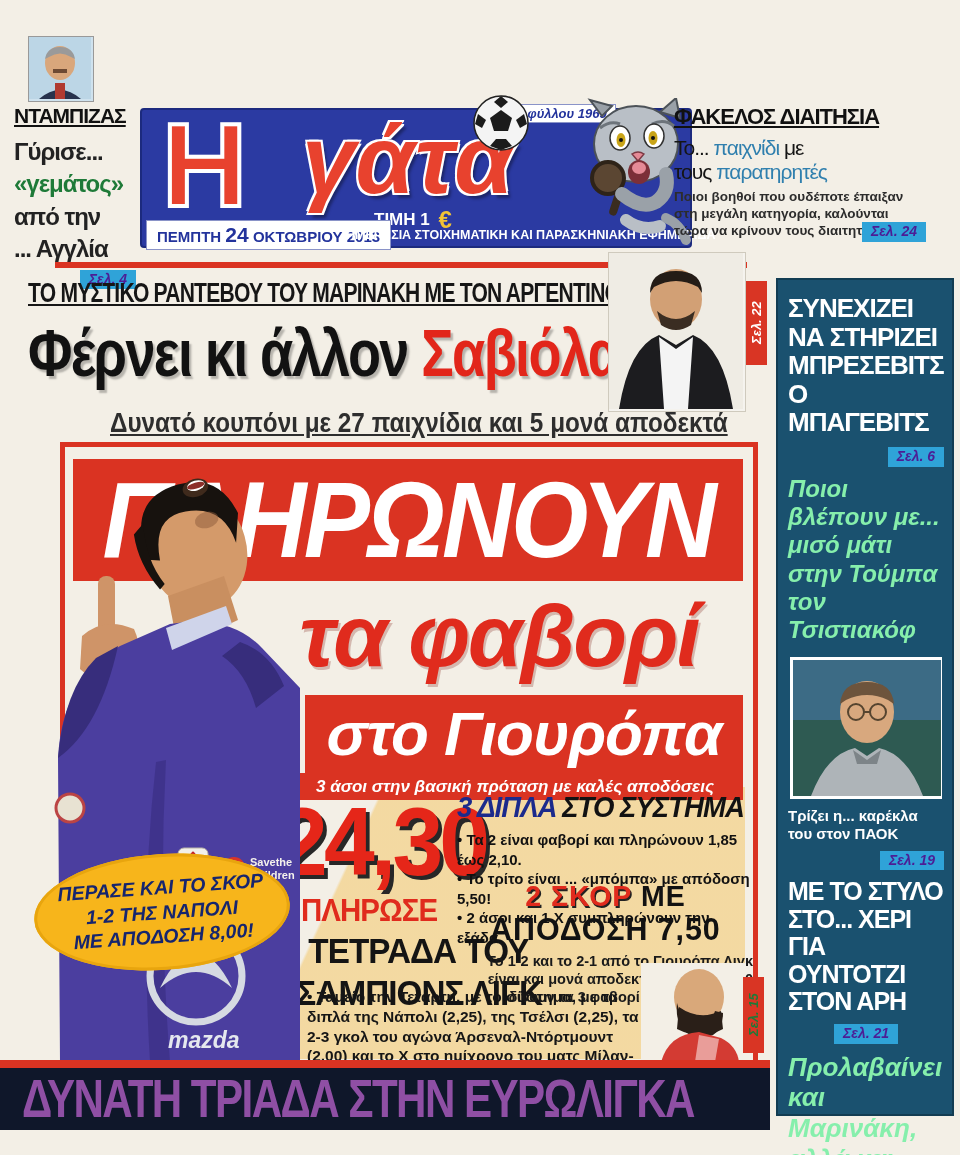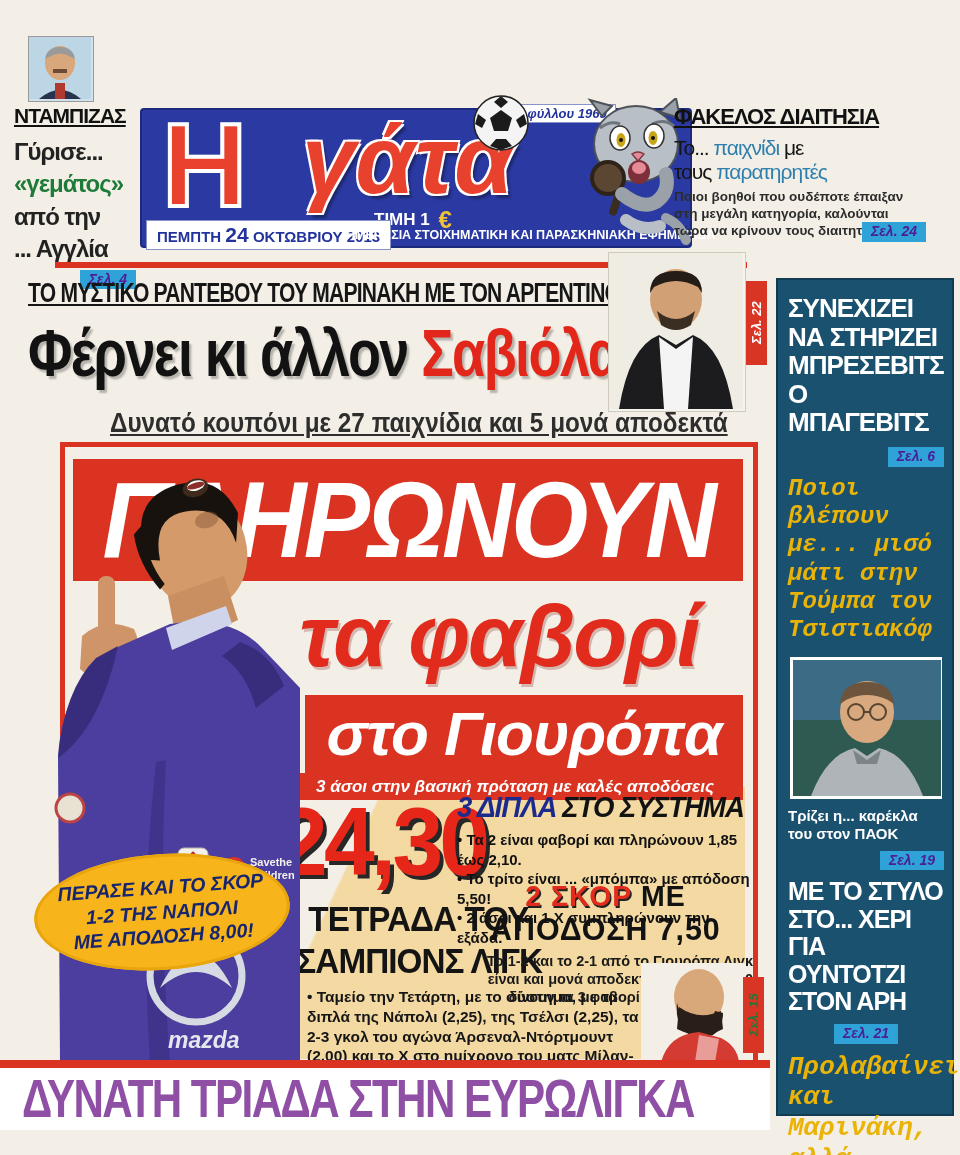--- a/index.html
+++ b/index.html
@@ -18,21 +18,21 @@
   .banner-line{font-weight:900;letter-spacing:-1px;}
   
   .masthead{background:#2b3aa2;border:2px solid #1c2a7e;border-radius:4px;}
   .eta{color:#e8422e;font-weight:900;-webkit-text-stroke:4px #fff;text-stroke:4px #fff;
        text-shadow:0 0 0 #fff;}
   .script{font-style:italic;font-weight:900;}
   .datebox{background:#fff;border:1px solid #8a93c8;color:#23339c;font-weight:bold;}
   
   .sidebar{background:#1a516f;box-shadow:inset 0 0 0 2px #123c52;}
   .sb-head{color:#fff;font-weight:900;font-size:26px;line-height:1.1;letter-spacing:-1px;}
-  .sb-ital{color:#eab308;font-weight:bold;font-style:italic;font-size:24px;line-height:1.18;font-family:Liberation Mono, monospace;}
+  .sb-ital{color:#86efac;font-weight:bold;font-style:italic;font-size:24px;line-height:1.18;}
   .sb-cap{color:#fff;font-weight:bold;font-size:15px;line-height:1.2;}
   
   .redband{background:#da3322;}
   .bullets div{font-size:15px;font-weight:bold;color:#111;line-height:1.3;}
   .oval{background:#f7b51b;border-radius:50%;box-shadow:0 0 0 3px #e8a50e inset;
         display:flex;flex-direction:column;align-items:center;justify-content:center;
         transform:rotate(-4deg);}
   .oval div{color:#16256e;font-weight:900;font-style:italic;font-size:19.5px;line-height:1.25;}
 </style>
 </head>
@@ -209,20 +209,23 @@
       <span class="script" style="font-size:62px;color:#fff;line-height:78px;letter-spacing:-1px;">στο Γιουρόπα</span>
     </div>
 
     <div class="abs redband" style="left:222px;top:326px;width:456px;height:27px;text-align:center;">
       <span style="font-size:17px;font-weight:bold;font-style:italic;color:#fff;line-height:27px;">3 άσοι στην βασική πρόταση με καλές αποδόσεις</span>
     </div>
 
     <div class="abs" style="left:212px;top:340px;">
       <span class="cond" style="font-size:96px;font-weight:900;color:#e52619;letter-spacing:-4px;transform:scaleX(0.95);
             text-shadow:4px 4px 0 #272727;">24,30</span>
+      <div style="margin-top:-4px;">
+        <span class="cond" style="font-size:31px;font-weight:900;color:#e02b1d;letter-spacing:-1px;transform:scaleX(0.95);margin-left:24px;">ΠΛΗΡΩΣΕ</span>
+      </div>
       <div style="margin-top:2px;">
         <span class="cond" style="font-size:35px;font-weight:900;color:#141414;letter-spacing:-1px;transform:scaleX(0.95);">Η ΤΕΤΡΑΔΑ ΤΟΥ</span>
       </div>
       <div style="margin-top:2px;">
         <span class="cond" style="font-size:35px;font-weight:900;color:#141414;letter-spacing:-1px;transform:scaleX(0.95);">ΤΣΑΜΠΙΟΝΣ ΛΙΓΚ</span>
       </div>
     </div>
 
     <div class="abs" style="left:392px;top:344px;">
       <span class="cond" style="font-size:29px;font-weight:900;font-style:italic;letter-spacing:-1px;transform:scaleX(0.95);">
@@ -310,17 +313,17 @@
     </svg>
   </div>
 
   <div class="abs oval" style="left:34px;top:854px;width:256px;height:116px;">
     <div>ΠΕΡΑΣΕ ΚΑΙ ΤΟ ΣΚΟΡ</div>
     <div>1-2 ΤΗΣ ΝΑΠΟΛΙ</div>
     <div>ΜΕ ΑΠΟΔΟΣΗ 8,00!</div>
   </div>
 
   <div class="abs" style="left:0px;top:1060px;width:770px;height:10px;background:#da3322;"></div>
-  <div class="abs" style="left:0px;top:1068px;width:770px;height:62px;background:#ffffff;">
+  <div class="abs" style="left:0px;top:1068px;width:770px;height:62px;background:#0f172a;">
     <span class="cond" style="font-size:54px;font-weight:900;color:#8f4fa4;letter-spacing:-2px;transform:scaleX(0.78);margin-left:22px;line-height:60px;">ΔΥΝΑΤΗ ΤΡΙΑΔΑ ΣΤΗΝ ΕΥΡΩΛΙΓΚΑ</span>
   </div>
 
 </div>
 
 </body></html>

